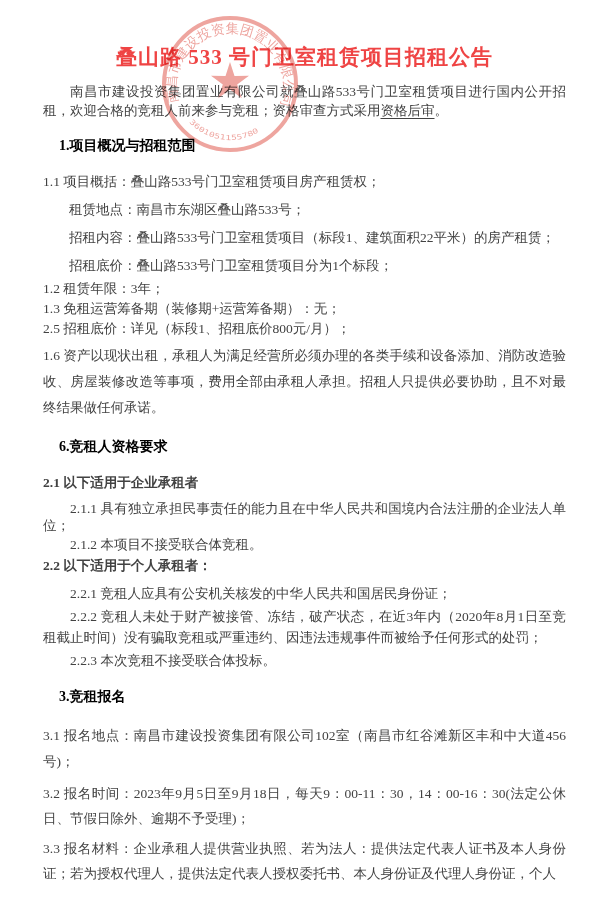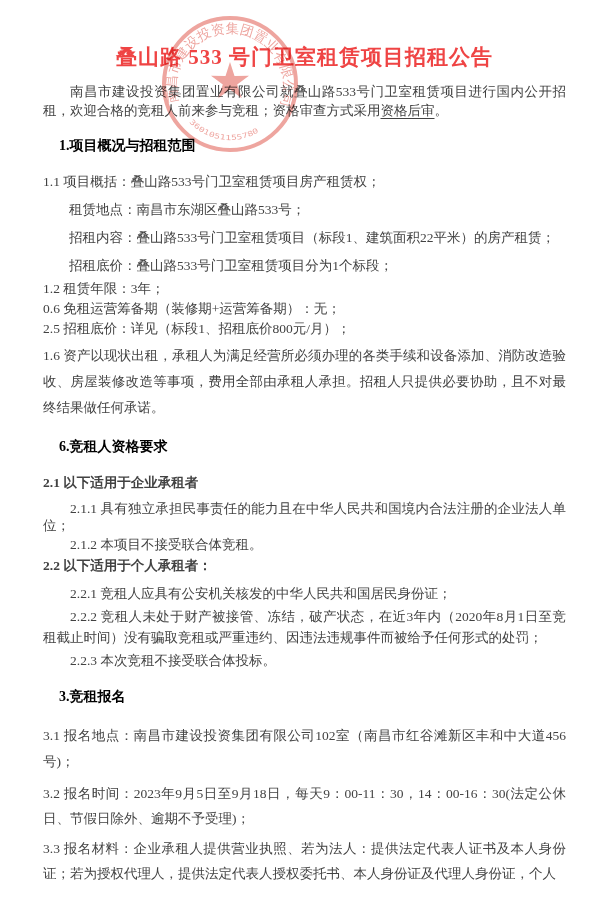--- a/index.html
+++ b/index.html
@@ -57,21 +57,21 @@
   <h1 class="title">叠山路 533 号门卫室租赁项目招租公告</h1>
 
   <p class="para intro"><span>南昌市建设投资集团置业有限公司就叠山路533号门卫室租赁项目进行国内公开招租，欢迎合格的竞租人前来参与竞租；资格审查方式采用</span><span class="u">资格后审</span><span>。</span></p>
 
   <h2 class="sec mt9">1.项目概况与招租范围</h2>
   <p class="para lh19 mt10 just">1.1 项目概括：叠山路533号门卫室租赁项目房产租赁权；</p>
   <p class="para lh19 mt9 ind-sub">租赁地点：南昌市东湖区叠山路533号；</p>
   <p class="para lh19 mt9 ind-sub just">招租内容：叠山路533号门卫室租赁项目（标段1、建筑面积22平米）的房产租赁；</p>
   <p class="para lh19 mt9 ind-sub">招租底价：叠山路533号门卫室租赁项目分为1个标段；</p>
   <p class="para lh19 mt4">1.2 租赁年限：3年；</p>
-  <p class="para lh19 mt1">0.6 免租运营筹备期（装修期+运营筹备期）：无；</p>
+  <p class="para lh19 mt1">1.3 免租运营筹备期（装修期+运营筹备期）：无；</p>
   <p class="para lh19 mt1">2.5 招租底价：详见（标段1、招租底价800元/月）；</p>
   <p class="para lh26 mt5 just">1.6 资产以现状出租，承租人为满足经营所必须办理的各类手续和设备添加、消防改造验收、房屋装修改造等事项，费用全部由承租人承担。招租人只提供必要协助，且不对最终结果做任何承诺。</p>
 
   <h2 class="sec mt6">6.竞租人资格要求</h2>
   <p class="para lh20 mt6 bold">2.1 以下适用于企业承租者</p>
   <p class="para lh27 mt7 ti2 just">2.1.1 具有独立承担民事责任的能力且在中华人民共和国境内合法注册的企业法人单位；</p>
   <p class="para lh27 mt2 ti2">2.1.2 本项目不接受联合体竞租。</p>
   <p class="para lh20 mt3 bold">2.2 以下适用于个人承租者：</p>
   <p class="para lh21 mt7 ti2">2.2.1 竞租人应具有公安机关核发的中华人民共和国居民身份证；</p>
   <p class="para lh21 mt2 ti2 just">2.2.2 竞租人未处于财产被接管、冻结，破产状态，在近3年内（2020年8月1日至竞租截止时间）没有骗取竞租或严重违约、因违法违规事件而被给予任何形式的处罚；</p>

